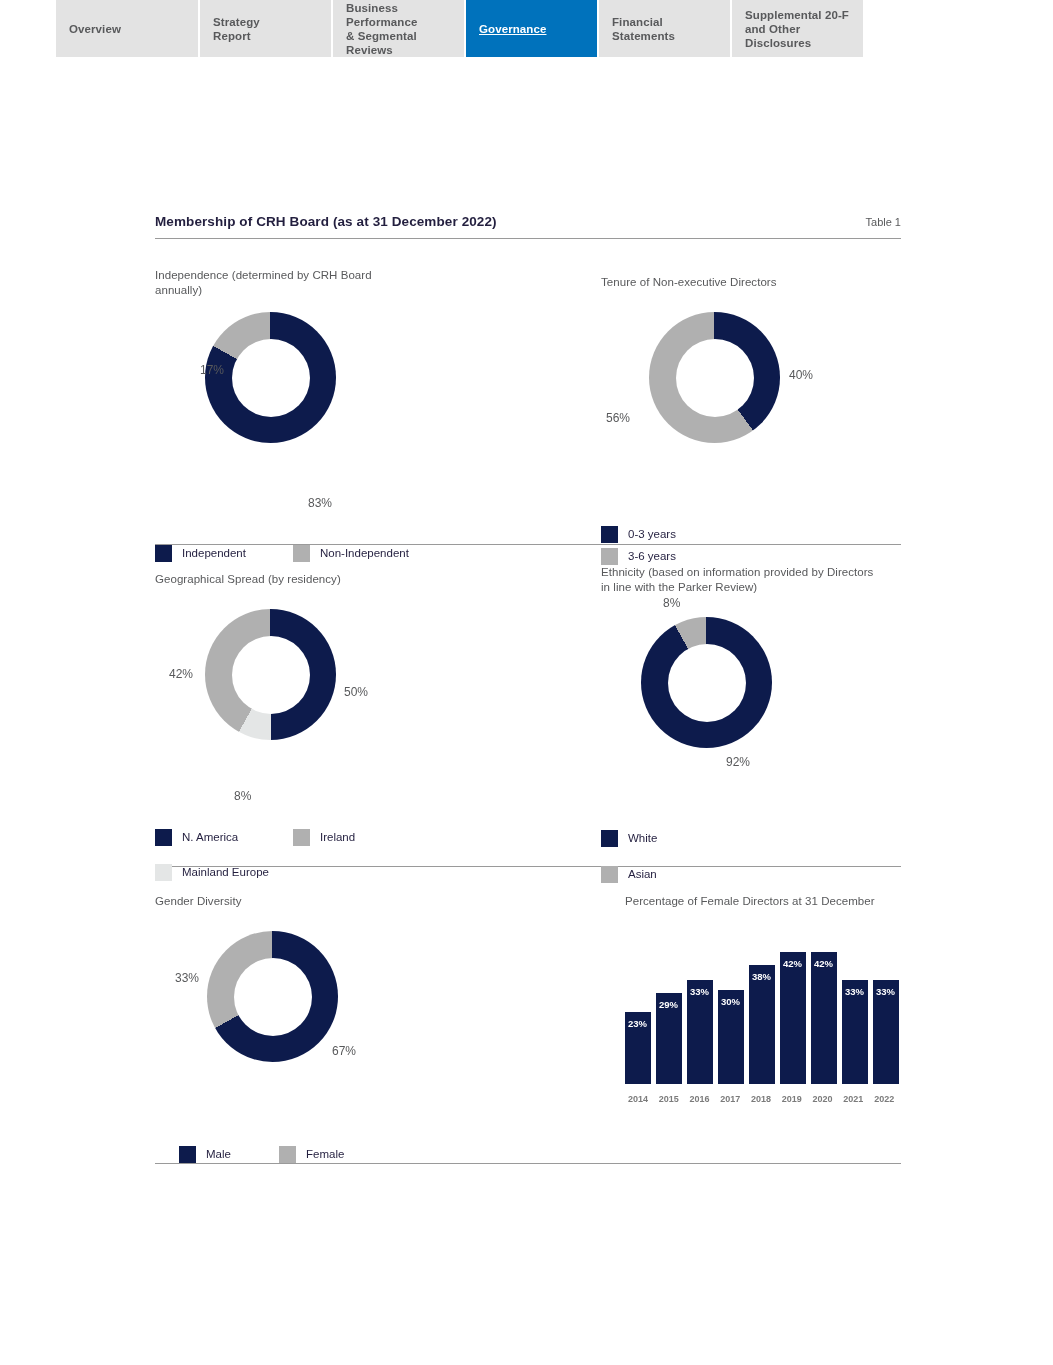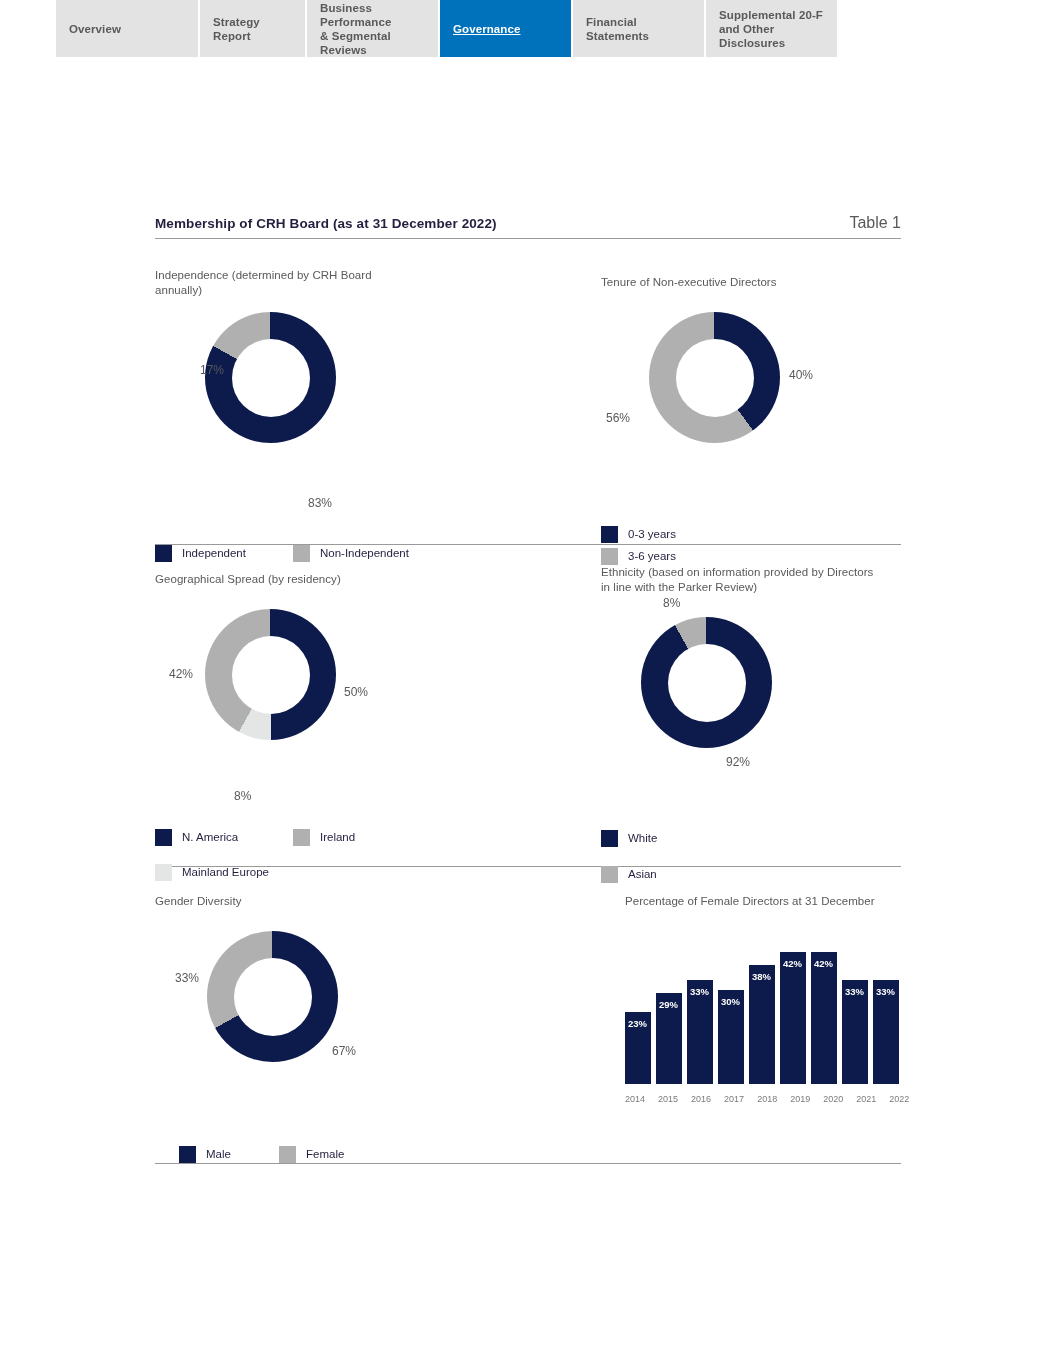--- a/index.html
+++ b/index.html
@@ -36,21 +36,21 @@
     padding: 0 13px;
     box-sizing: border-box;
     letter-spacing: 0.1px;
   }
   .tab.active {
     background: #0072bc;
     color: #ffffff;
     text-decoration: underline;
   }
   .tab-w1 { width: 142px; }
-  .tab-w2 { width: 105px; }
+  .tab-w2 { width: 131px; }
   .tab-w3 { width: 131px; }
   .tab-w4 { width: 131px; }
   .tab-w5 { width: 131px; }
   .tab-w6 { width: 131px; }
   .tab-w7 { width: 131px; }
   .tab span { display: block; }
 
   
   .table-head {
     position: absolute;
@@ -61,21 +61,21 @@
     justify-content: space-between;
     align-items: baseline;
   }
   .table-title {
     font-size: 13.5px;
     font-weight: bold;
     color: #231f3f;
     letter-spacing: 0.1px;
   }
   .table-number {
-    font-size: 16px;
+    font-size: 11px;
     color: #58595b;
   }
   .rule {
     position: absolute;
     left: 155px;
     width: 746px;
     height: 1px;
     background: #9a9a9a;
   }
   .rule-title { top: 238px; }
@@ -180,21 +180,22 @@
     font-size: 9.5px;
     font-weight: bold;
     color: #ffffff;
   }
   .xaxis {
     position: absolute;
     left: 0;
     bottom: 4px;
     width: 272px;
     display: flex;
-    gap: 13px;
+    gap: 5px;
+    font-weight: bold;
   }
   .xtick {
     width: 26px;
     text-align: center;
     font-size: 9px;
     color: #7b7b7b;
   }
 </style>
 </head>
 <body>

